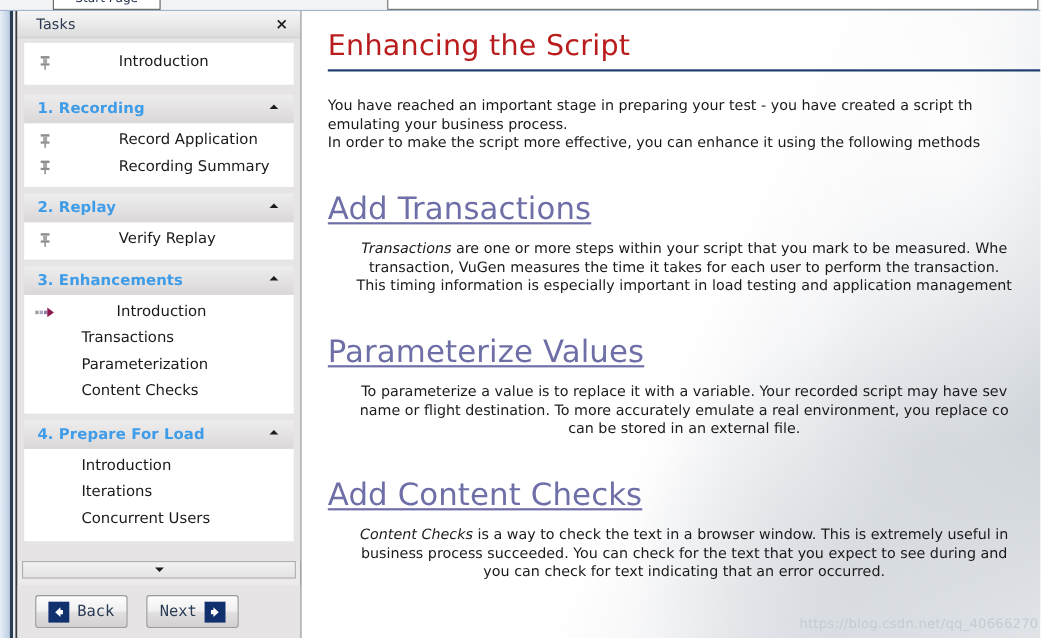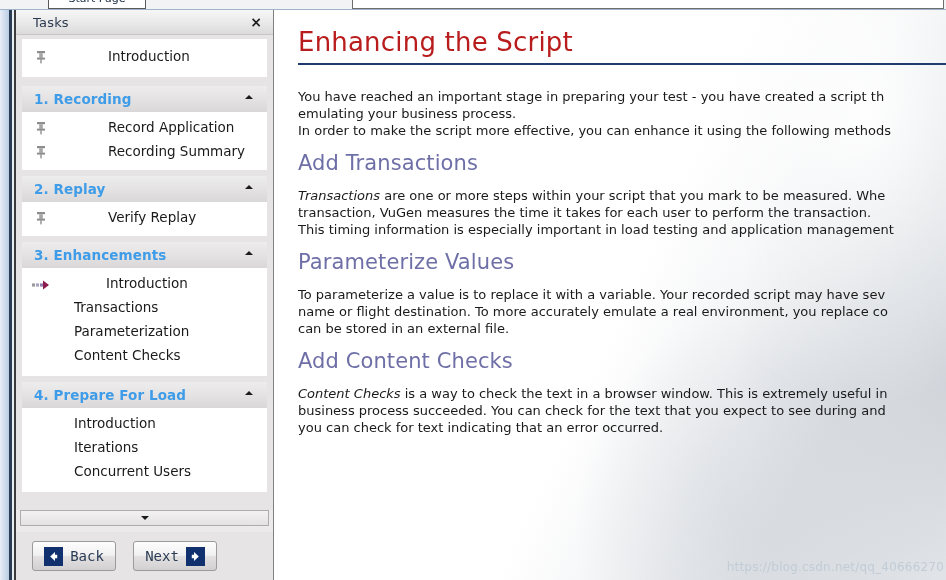--- a/index.html
+++ b/index.html
@@ -230,29 +230,30 @@
 
   .para {
     font-size: 13px; color: #1a1a1a;
     line-height: 17px;
     white-space: nowrap;
   }
   .para.first { margin-top: 23px; }
   .para em { font-style: italic; }
 
   h2.sect {
-    font-size: 21px; font-weight: normal;
+    font-size: 28px; font-weight: normal;
     color: #6f6fa8;
+    text-decoration: underline;
     text-underline-offset: 3px;
-    margin-top: 12px;
+    margin-top: 34px;
     letter-spacing: .1px;
     cursor: pointer;
     display: inline-block;
   }
-  .sect-body { margin-top: 12px; }
+  .sect-body { margin-top: 12px; text-align: center; }
 
   .watermark {
     position: absolute; right: 2px; bottom: 6px;
     font-size: 12px; color: #c2ccd6;
     white-space: nowrap;
     letter-spacing: .2px;
   }
 </style>
 </head>
 <body>

